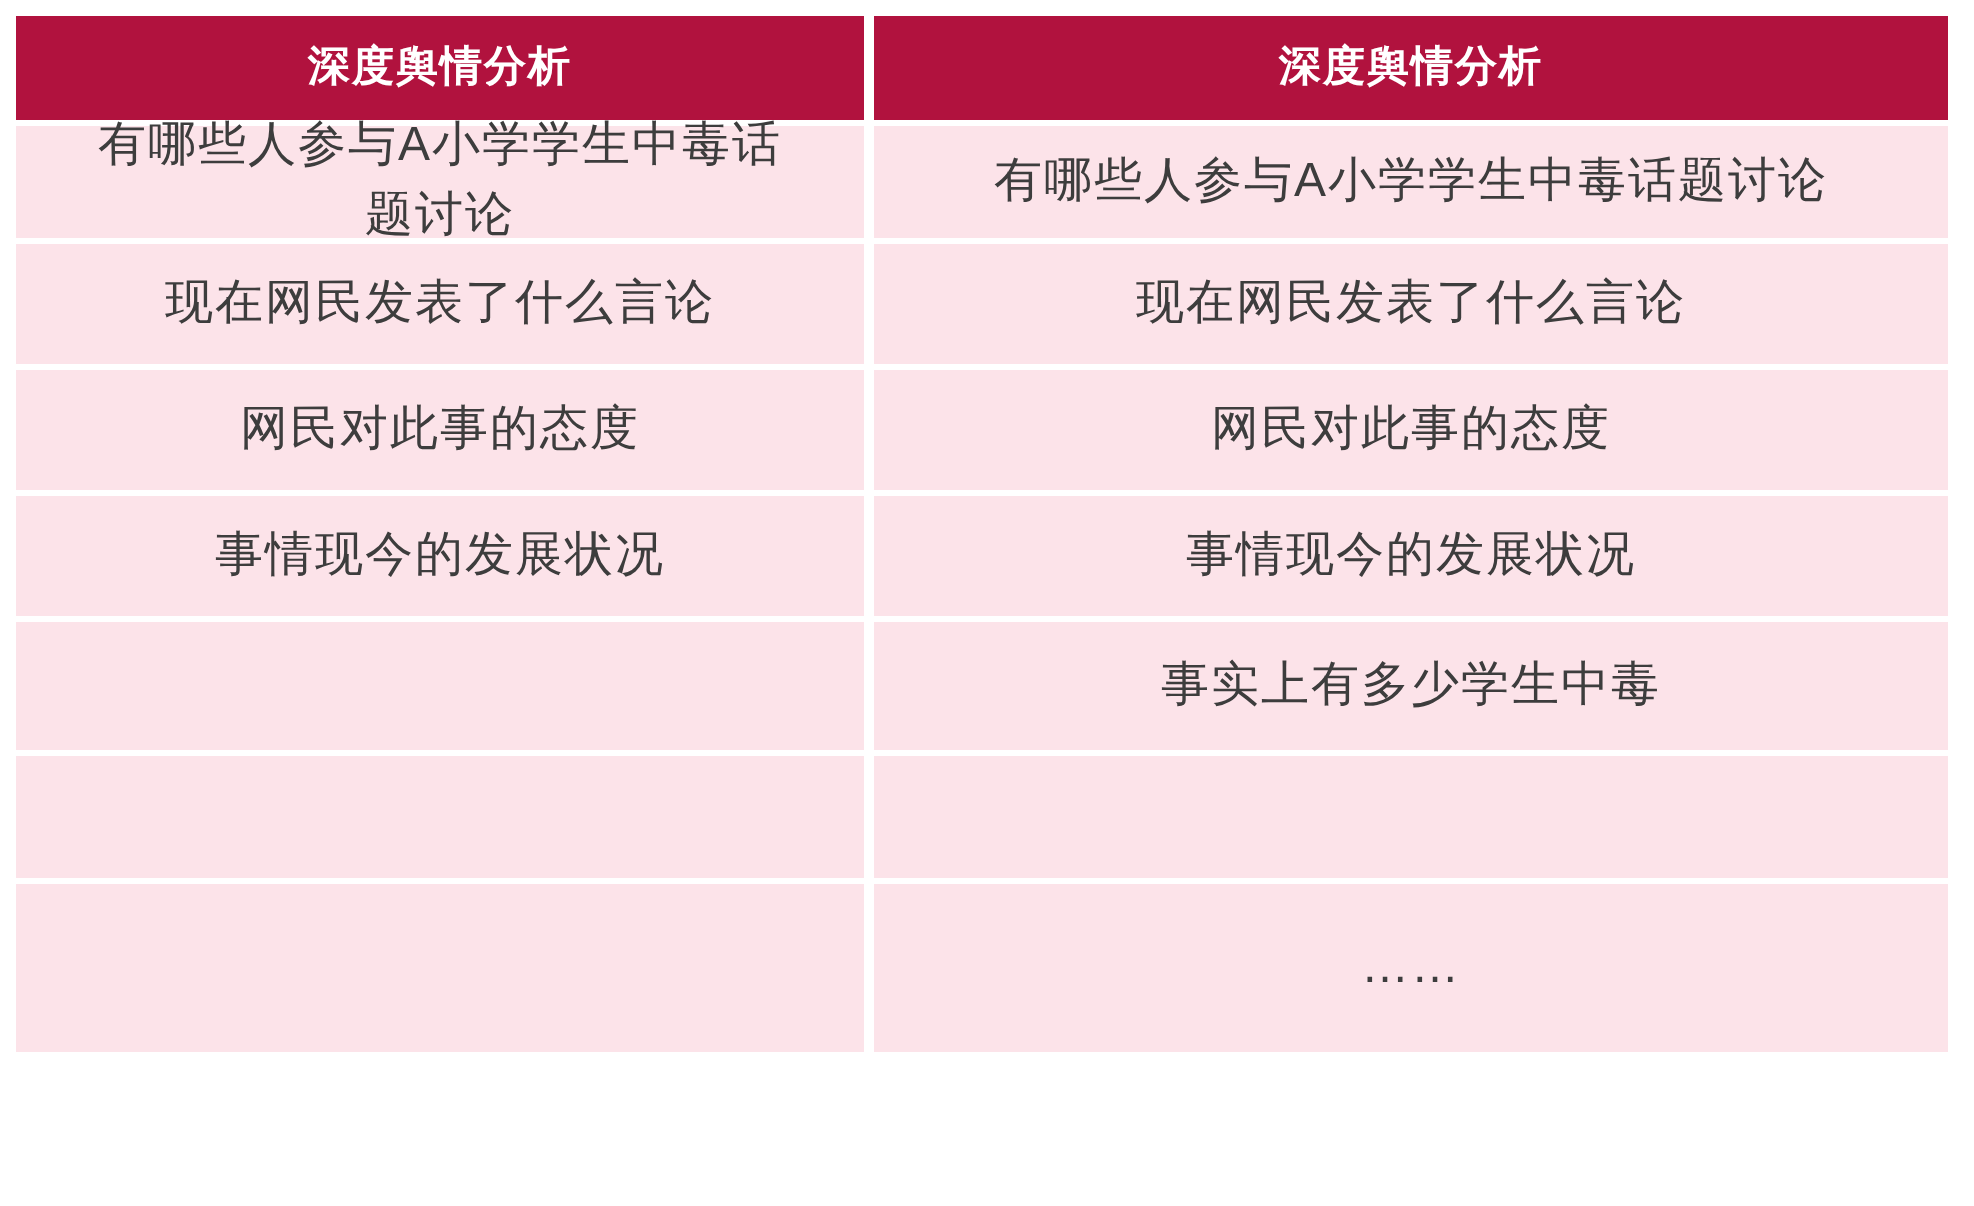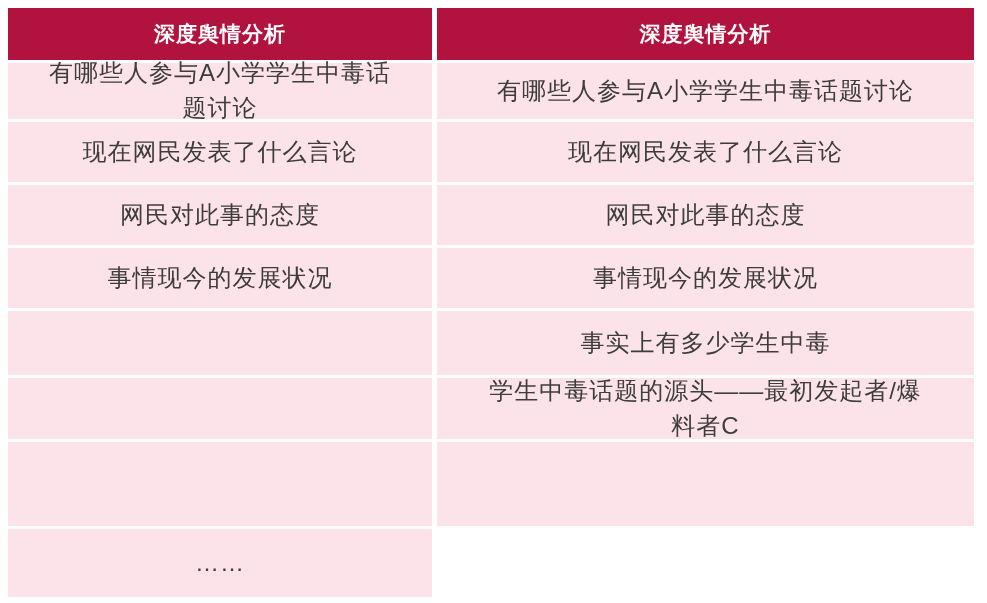--- a/index.html
+++ b/index.html
@@ -90,23 +90,20 @@
   <div class="cell col-left">
     <span></span>
   </div>
   <div class="cell col-right">
     <span>事实上有多少学生中毒</span>
   </div>
 
   <div class="cell col-left">
     <span></span>
   </div>
-  <div class="cell col-right">
-    <span>学生中毒话题的源头——最初发起者/爆料者C</span>
-  </div>
 
   <div class="cell col-left">
     <span></span>
   </div>
 
   <div class="cell col-left">
     <span></span>
   </div>
   <div class="cell col-right">
     <span>……</span>

